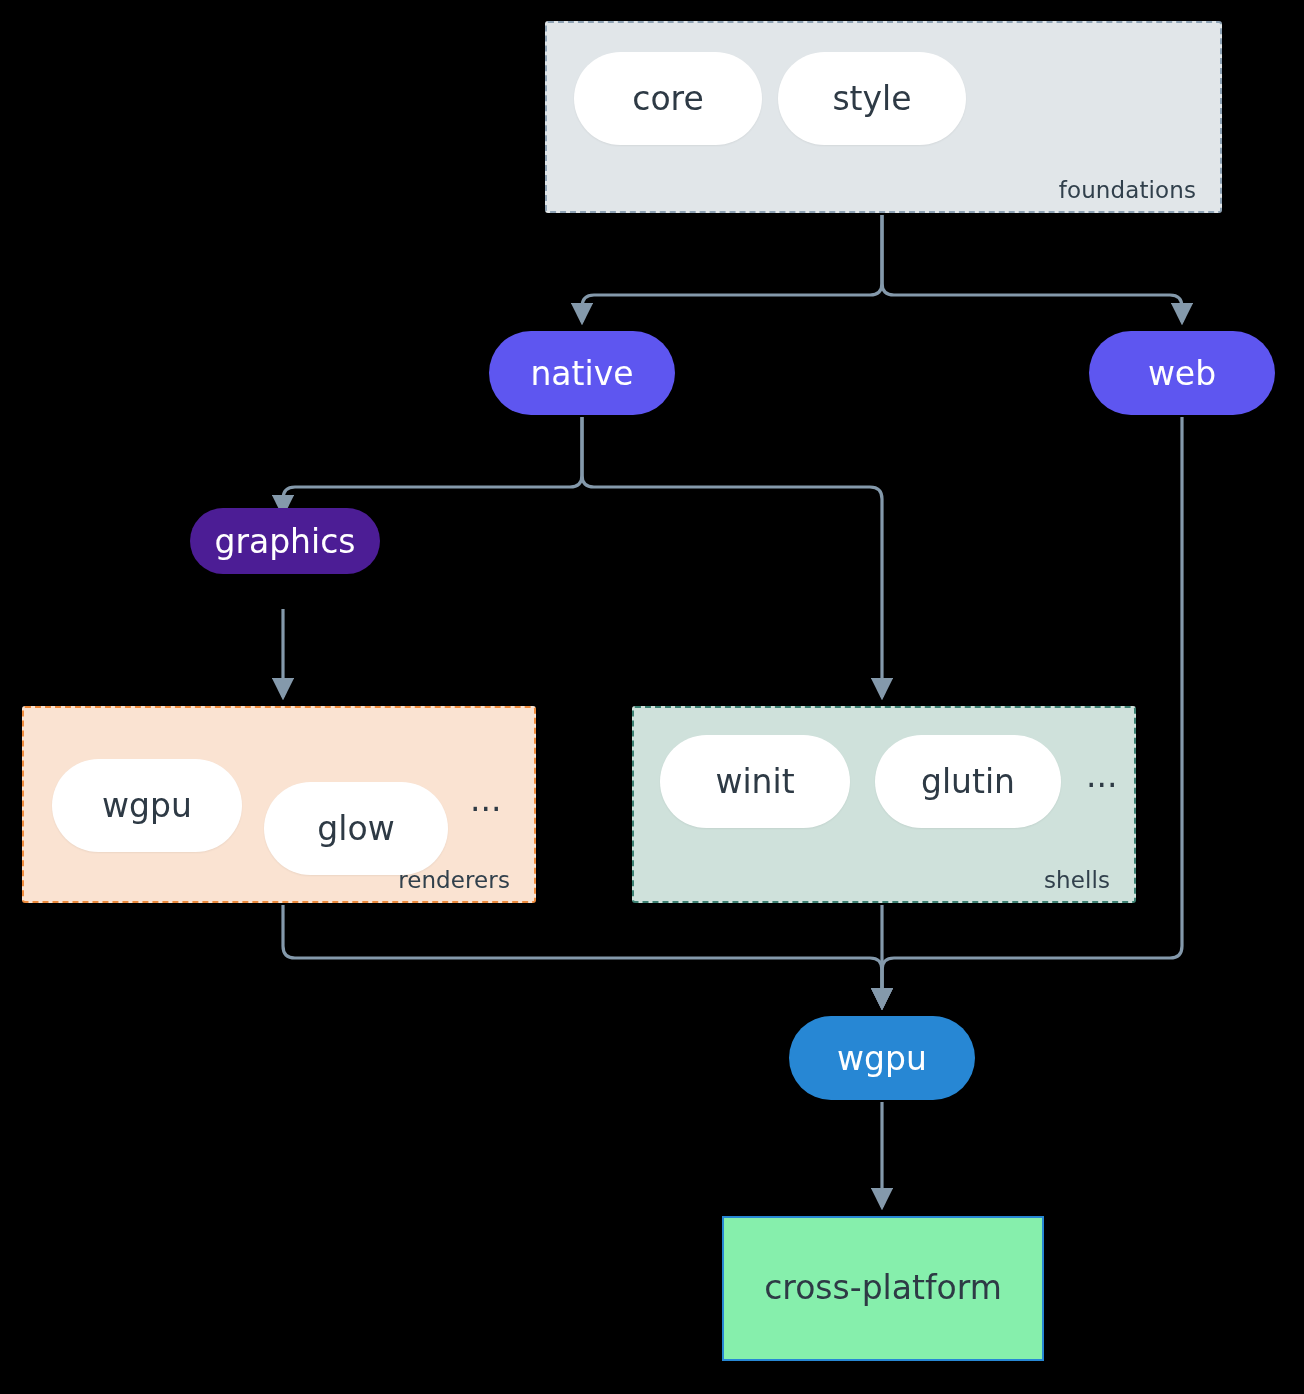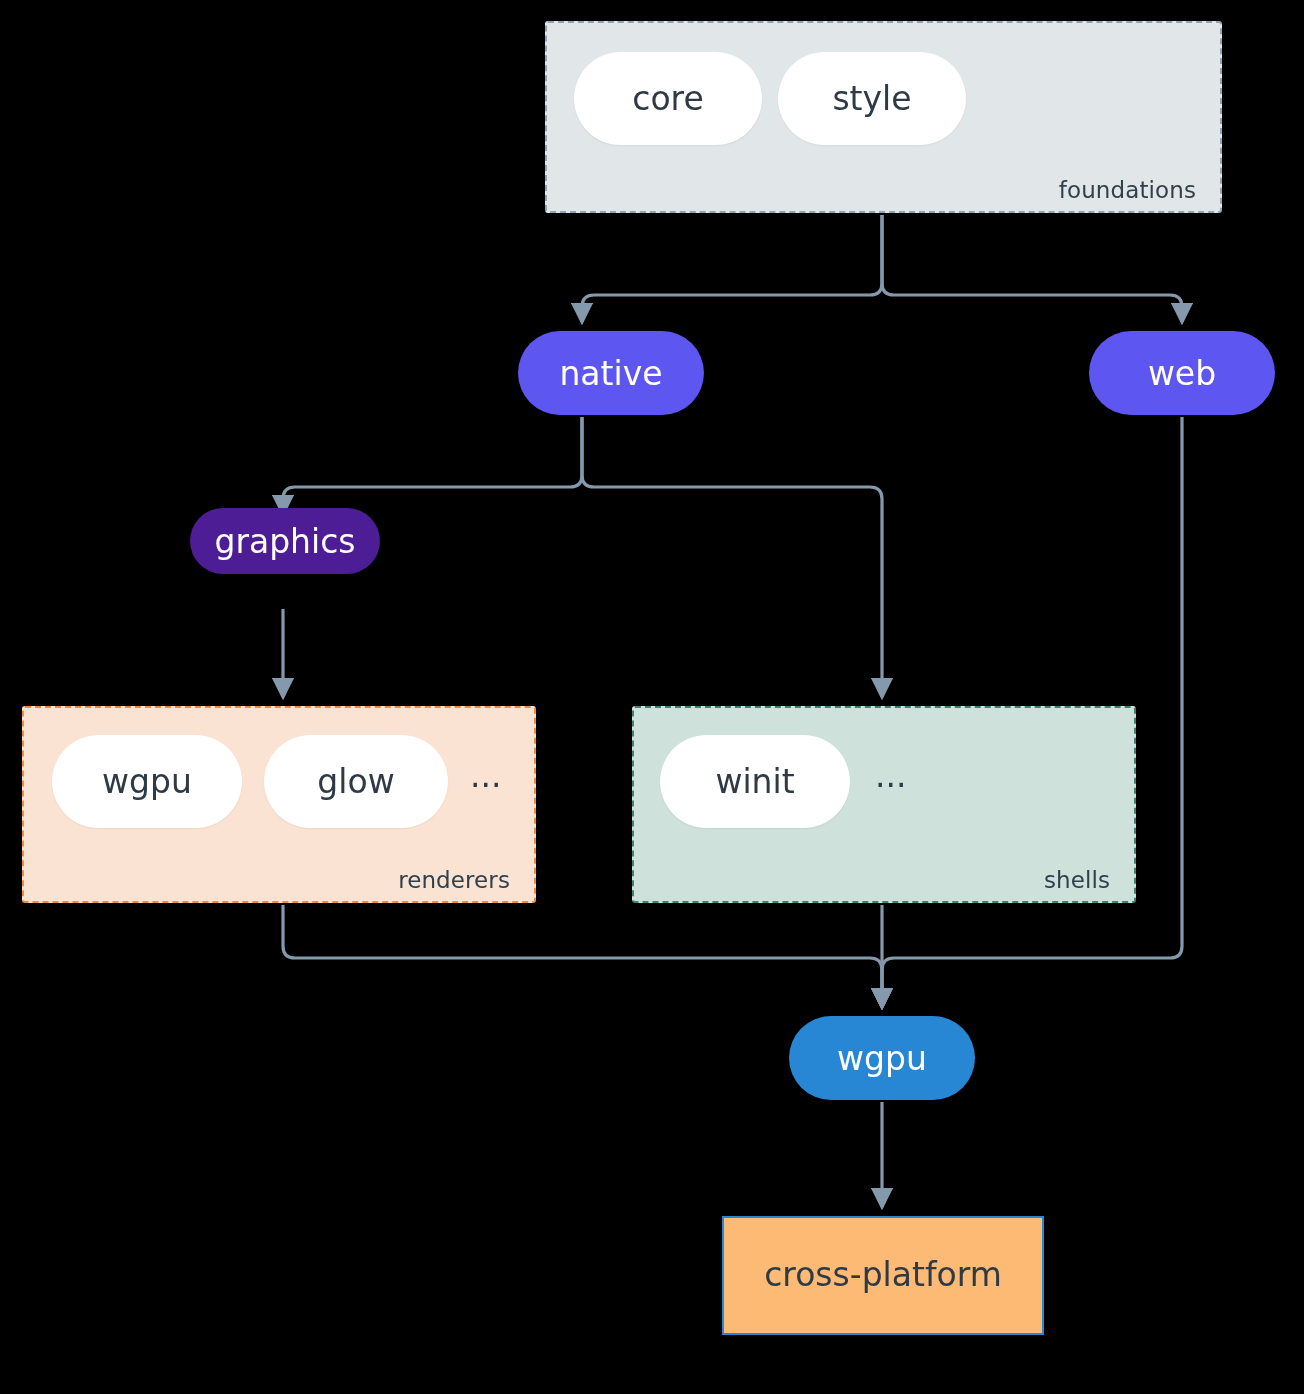--- a/index.html
+++ b/index.html
@@ -94,32 +94,32 @@
     position: absolute;
     box-sizing: border-box;
     border-radius: 999px;
     display: flex;
     align-items: center;
     justify-content: center;
     color: #ffffff;
     font-size: 33px;
     white-space: nowrap;
   }
-  #node-native { left: 518px;  top: 331px;  width: 186px; height: 84px; background: #5e56f0; }
+  #node-native { left: 489px;  top: 331px;  width: 186px; height: 84px; background: #5e56f0; }
   #node-web    { left: 1089px; top: 331px;  width: 186px; height: 84px; background: #5e56f0; }
   #node-graphics { left: 190px; top: 508px; width: 190px; height: 66px; background: #4c1d95; }
   #node-iced   { left: 789px;  top: 1016px; width: 186px; height: 84px; background: #2787d4; }
 
   
   #node-application {
     position: absolute;
     left: 722px; top: 1216px;
-    width: 322px; height: 119px;
-    box-sizing: border-box;
-    background: #fdba74;
+    width: 322px; height: 145px;
+    box-sizing: border-box;
+    background: #86efac;
     border: 2px solid #2787d4;
     display: flex;
     flex-direction: column;
     align-items: center;
     justify-content: center;
     font-size: 33px;
     color: #2e3a45;
     line-height: 1.42;
     text-align: center;
   }
@@ -161,29 +161,30 @@
     <div class="cluster-row" style="left:27px; top:29px; gap:16px;">
       <div class="leaf" style="width:188px;">core</div>
       <div class="leaf" style="width:188px;">style</div>
     </div>
     <div class="cluster-label">foundations</div>
   </div>
 
   <div class="cluster" id="cluster-renderers">
     <div class="cluster-row" style="left:28px; top:27px; gap:22px;">
       <div class="leaf" style="width:190px;">wgpu</div>
-      <div class="leaf" style="width:184px;">glow</div>
+      <div class="leaf" style="width:184px;margin-top:47px;">glow</div>
       <div class="ellipsis">...</div>
     </div>
     <div class="cluster-label">renderers</div>
   </div>
 
   <div class="cluster" id="cluster-shells">
     <div class="cluster-row" style="left:26px; top:27px; gap:25px;">
       <div class="leaf" style="width:190px;">winit</div>
+      <div class="leaf" style="width:186px;">glutin</div>
       <div class="ellipsis">...</div>
     </div>
     <div class="cluster-label">shells</div>
   </div>
 
   <div class="pill" id="node-native">native</div>
 
   <div class="pill" id="node-web">web</div>
 
   <div class="pill" id="node-graphics">graphics</div>

